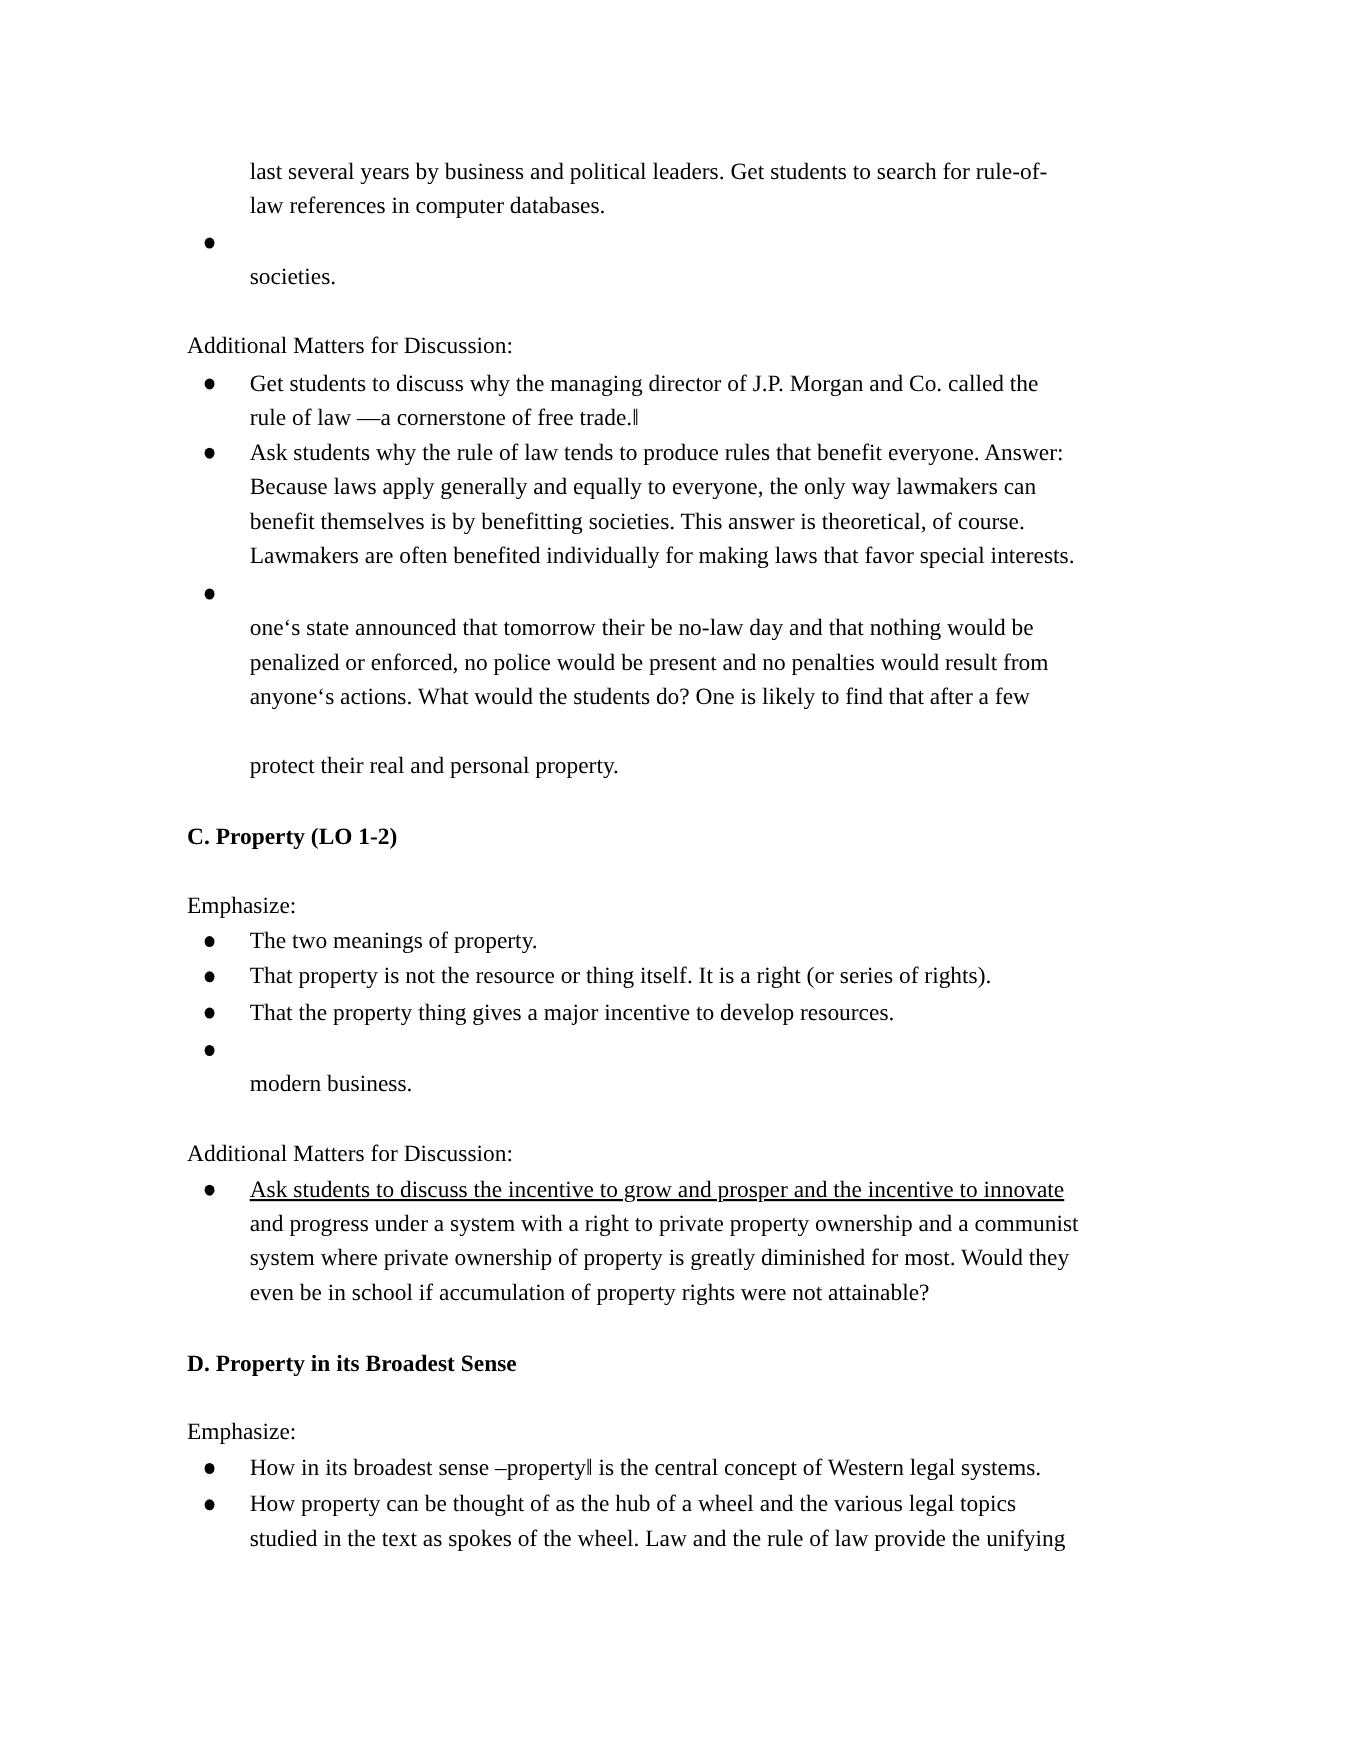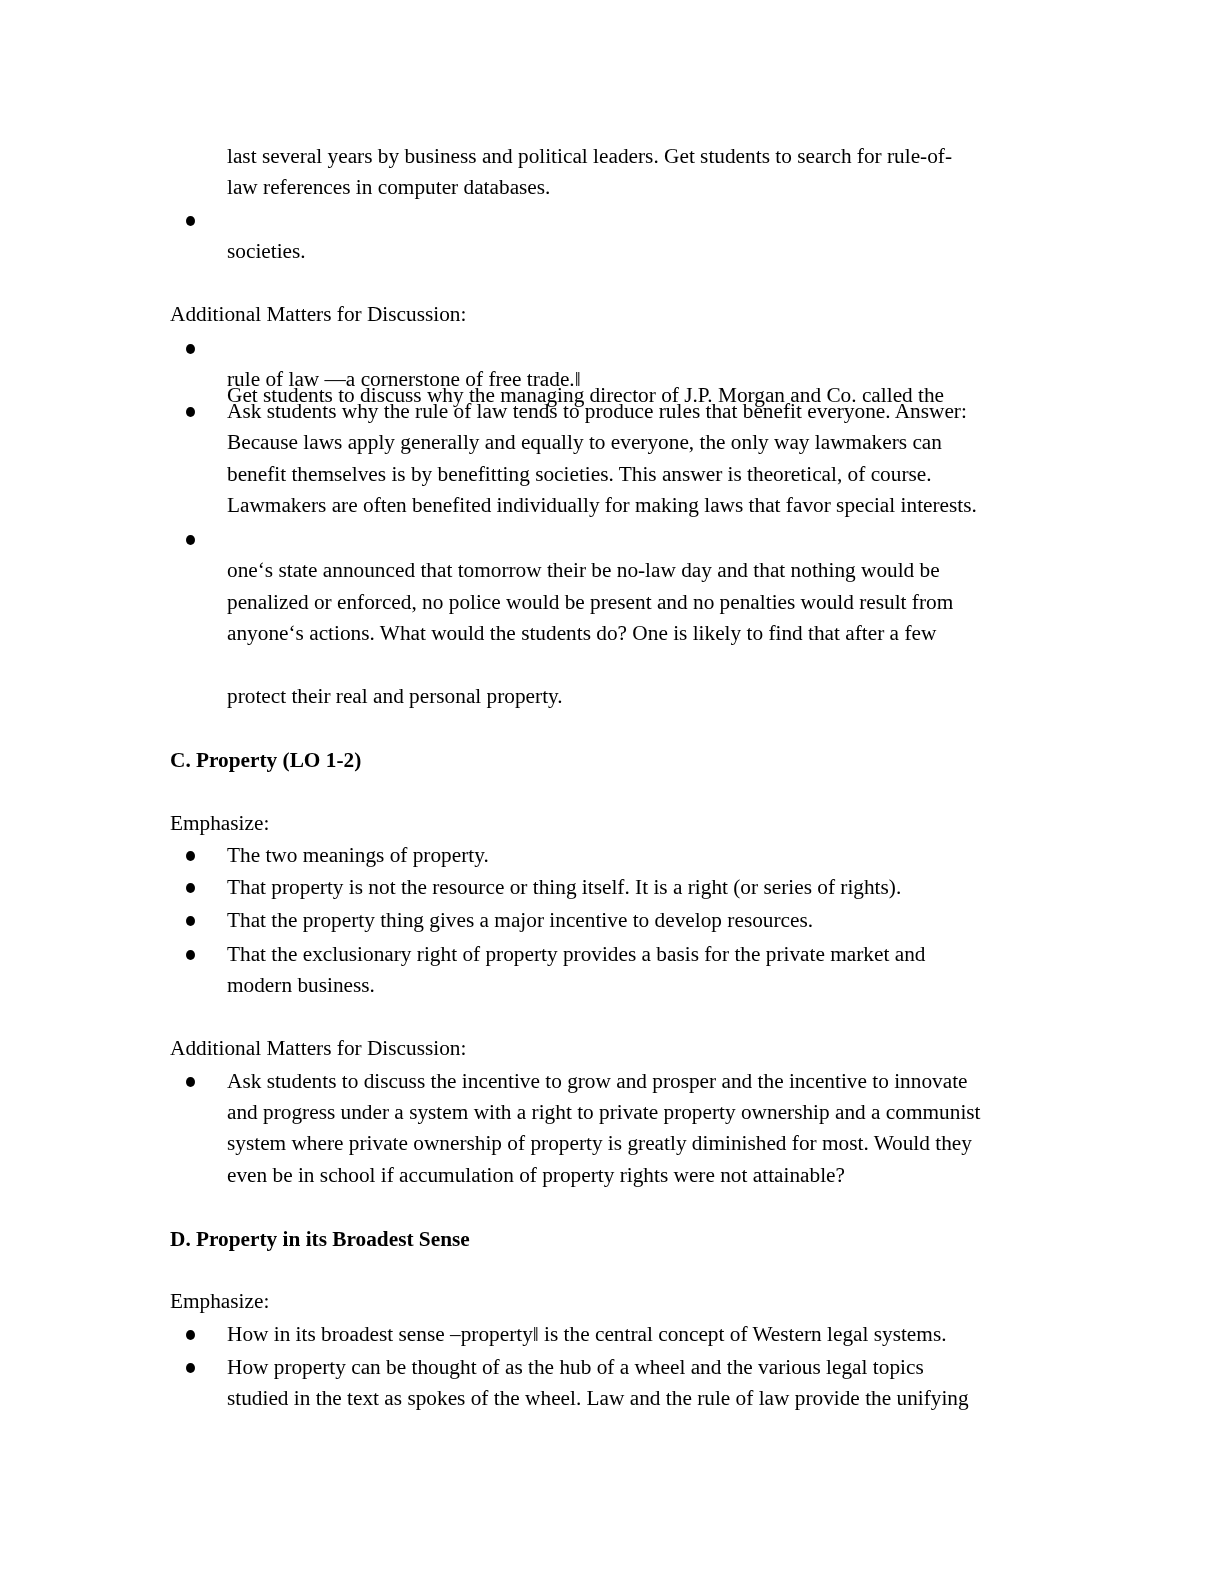--- a/index.html
+++ b/index.html
@@ -49,21 +49,21 @@
 
   <div class="line indent" style="top:144px;">last several years by business and political leaders. Get students to search for rule-of-</div>
   <div class="line indent" style="top:175px;">law references in computer databases.</div>
 
   <div class="bullet" style="top:216px;"></div>
   <div class="line indent" style="top:239px;">societies.</div>
 
   <div class="line left" style="top:302px;">Additional Matters for Discussion:</div>
 
   <div class="bullet" style="top:344px;"></div>
-  <div class="line indent" style="top:336px;margin-top:47px;">Get students to discuss why the managing director of J.P. Morgan and Co. called the</div>
+  <div class="line indent" style="top:336px;">Get students to discuss why the managing director of J.P. Morgan and Co. called the</div>
   <div class="line indent" style="top:367px;">rule of law —a cornerstone of free trade.‖</div>
 
   <div class="bullet" style="top:407px;"></div>
   <div class="line indent" style="top:399px;">Ask students why the rule of law tends to produce rules that benefit everyone. Answer:</div>
   <div class="line indent" style="top:430px;">Because laws apply generally and equally to everyone, the only way lawmakers can</div>
   <div class="line indent" style="top:462px;">benefit themselves is by benefitting societies. This answer is theoretical, of course.</div>
   <div class="line indent" style="top:493px;">Lawmakers are often benefited individually for making laws that favor special interests.</div>
 
   <div class="bullet" style="top:535px;"></div>
   <div class="line indent" style="top:558px;">one‘s state announced that tomorrow their be no-law day and that nothing would be</div>
@@ -78,27 +78,26 @@
   <div class="bullet" style="top:851px;"></div>
   <div class="line indent" style="top:843px;">The two meanings of property.</div>
 
   <div class="bullet" style="top:883px;"></div>
   <div class="line indent" style="top:875px;">That property is not the resource or thing itself. It is a right (or series of rights).</div>
 
   <div class="bullet" style="top:916px;"></div>
   <div class="line indent" style="top:908px;">That the property thing gives a major incentive to develop resources.</div>
 
   <div class="bullet" style="top:950px;"></div>
-  <div class="line indent" style="top:942px;">That the exclusionary right of property provides a basis for the private market and</div>
   <div class="line indent" style="top:973px;">modern business.</div>
 
   <div class="line left" style="top:1036px;">Additional Matters for Discussion:</div>
 
   <div class="bullet" style="top:1077px;"></div>
-  <div class="line indent" style="top:1069px;">Ask students to discuss the incentive to grow and prosper and the incentive to innovate</div>
+  <div class="line indent" style="top:1069px;text-decoration:underline;">Ask students to discuss the incentive to grow and prosper and the incentive to innovate</div>
   <div class="line indent" style="top:1100px;">and progress under a system with a right to private property ownership and a communist</div>
   <div class="line indent" style="top:1131px;">system where private ownership of property is greatly diminished for most. Would they</div>
   <div class="line indent" style="top:1163px;">even be in school if accumulation of property rights were not attainable?</div>
 
   <div class="line left heading" style="top:1227px;">D. Property in its Broadest Sense</div>
 
   <div class="line left" style="top:1289px;">Emphasize:</div>
 
   <div class="bullet" style="top:1330px;"></div>
   <div class="line indent" style="top:1322px;">How in its broadest sense –property‖ is the central concept of Western legal systems.</div>

